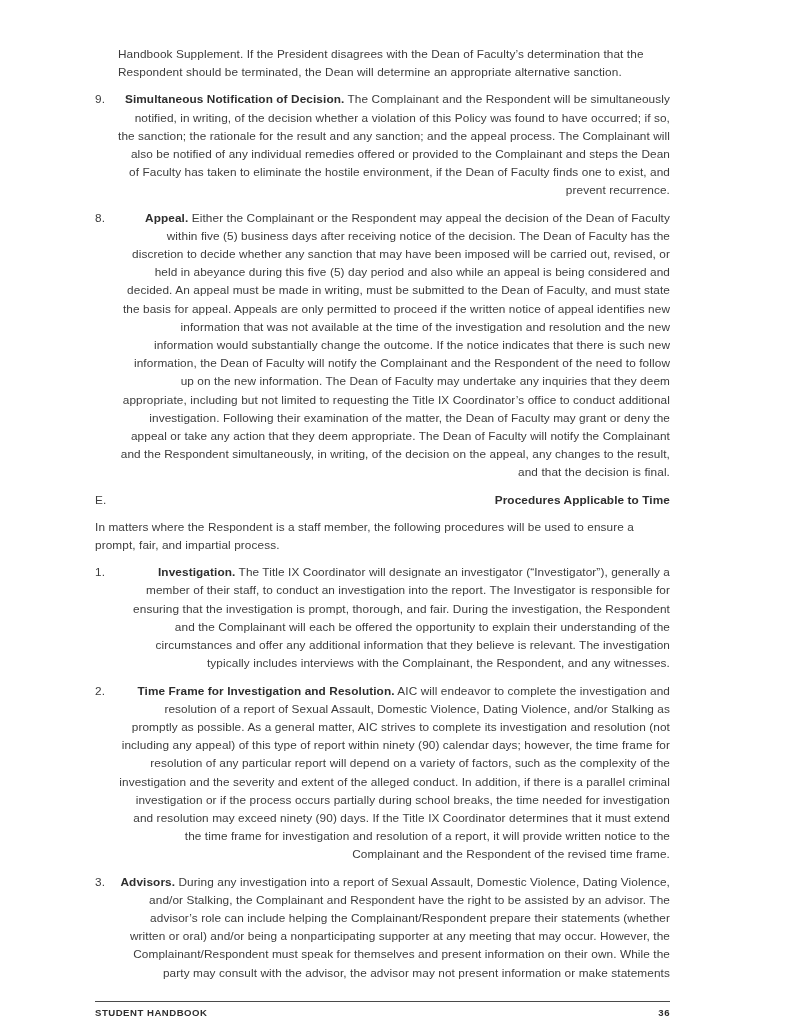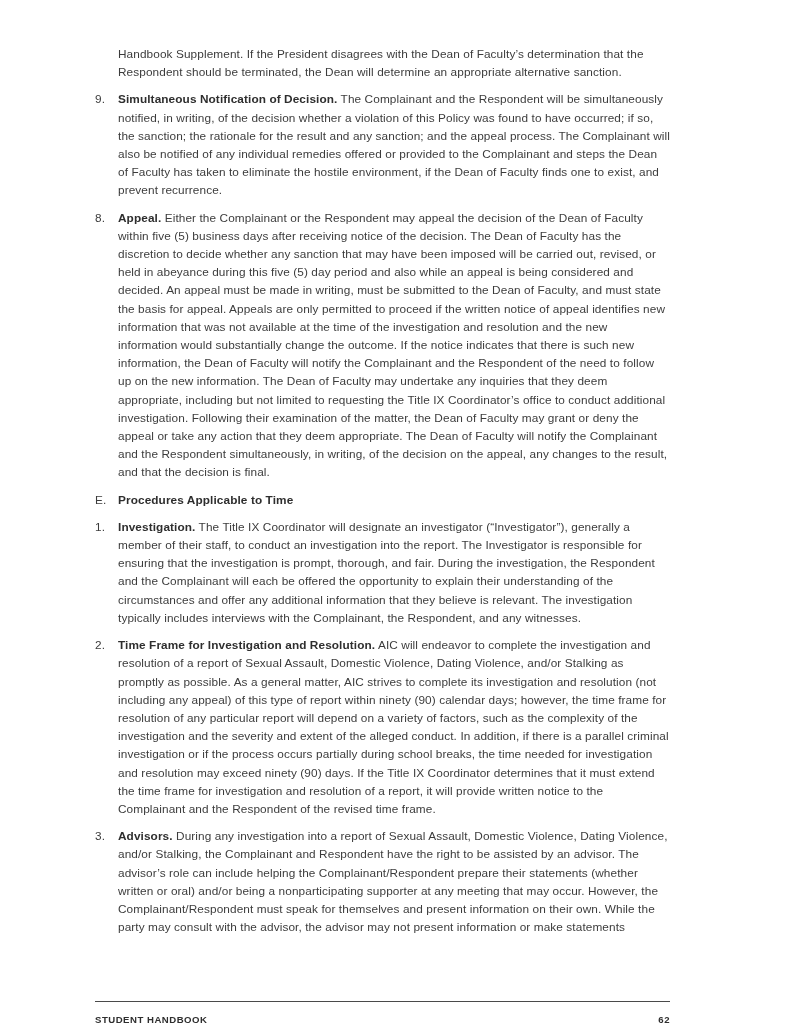--- a/index.html
+++ b/index.html
@@ -41,37 +41,38 @@
     margin-bottom: 9px;
   }
   .list-num {
     flex: 0 0 23px;
     font-size: 11.8px;
     line-height: 18.2px;
     letter-spacing: 0.1px;
   }
   .list-body {
     flex: 1 1 auto;
+    text-align: right;
   }
   b, .bold {
     font-weight: bold;
     color: #2e2e2e;
   }
   .section-heading {
     display: flex;
     align-items: flex-start;
     margin-bottom: 9px;
   }
   .footer {
     position: absolute;
     left: 95px;
     right: 78px;
     top: 1001px;
     border-top: 1.2px solid #4a4a4a;
-    padding-top: 12px;
+    padding-top: 5px;
     display: flex;
     justify-content: space-between;
     align-items: flex-start;
   }
   .footer-text {
     font-size: 9.6px;
     font-weight: bold;
     letter-spacing: 0.5px;
     color: #2e2e2e;
   }
@@ -91,34 +92,35 @@
   <div class="list-item">
     <span class="list-num">8.</span>
     <p class="body-text list-body"><b>Appeal.</b><span> Either the Complainant or the Respondent may appeal the decision of the Dean of Faculty within five (5) business days after receiving notice of the decision. The Dean of Faculty has the discretion to decide whether any sanction that may have been imposed will be carried out, revised, or held in abeyance during this five (5) day period and also while an appeal is being considered and decided. An appeal must be made in writing, must be submitted to the Dean of Faculty, and must state the basis for appeal. Appeals are only permitted to proceed if the written notice of appeal identifies new information that was not available at the time of the investigation and resolution and the new information would substantially change the outcome. If the notice indicates that there is such new information, the Dean of Faculty will notify the Complainant and the Respondent of the need to follow up on the new information. The Dean of Faculty may undertake any inquiries that they deem appropriate, including but not limited to requesting the Title IX Coordinator’s office to conduct additional investigation. Following their examination of the matter, the Dean of Faculty may grant or deny the appeal or take any action that they deem appropriate. The Dean of Faculty will notify the Complainant and the Respondent simultaneously, in writing, of the decision on the appeal, any changes to the result, and that the decision is final.</span></p>
   </div>
 
   <div class="section-heading">
     <span class="list-num">E.</span>
     <p class="body-text list-body"><b>Procedures Applicable to Time</b></p>
   </div>
 
+  <p class="body-text block">In matters where the Respondent is a staff member, the following procedures will be used to ensure a prompt, fair, and impartial process.</p>
 
   <div class="list-item">
     <span class="list-num">1.</span>
     <p class="body-text list-body"><b>Investigation.</b><span> The Title IX Coordinator will designate an investigator (“Investigator”), generally a member of their staff, to conduct an investigation into the report. The Investigator is responsible for ensuring that the investigation is prompt, thorough, and fair. During the investigation, the Respondent and the Complainant will each be offered the opportunity to explain their understanding of the circumstances and offer any additional information that they believe is relevant. The investigation typically includes interviews with the Complainant, the Respondent, and any witnesses.</span></p>
   </div>
 
   <div class="list-item">
     <span class="list-num">2.</span>
     <p class="body-text list-body"><b>Time Frame for Investigation and Resolution.</b><span> AIC will endeavor to complete the investigation and resolution of a report of Sexual Assault, Domestic Violence, Dating Violence, and/or Stalking as promptly as possible. As a general matter, AIC strives to complete its investigation and resolution (not including any appeal) of this type of report within ninety (90) calendar days; however, the time frame for resolution of any particular report will depend on a variety of factors, such as the complexity of the investigation and the severity and extent of the alleged conduct. In addition, if there is a parallel criminal investigation or if the process occurs partially during school breaks, the time needed for investigation and resolution may exceed ninety (90) days. If the Title IX Coordinator determines that it must extend the time frame for investigation and resolution of a report, it will provide written notice to the Complainant and the Respondent of the revised time frame.</span></p>
   </div>
 
   <div class="list-item">
     <span class="list-num">3.</span>
     <p class="body-text list-body"><b>Advisors.</b><span> During any investigation into a report of Sexual Assault, Domestic Violence, Dating Violence, and/or Stalking, the Complainant and Respondent have the right to be assisted by an advisor. The advisor’s role can include helping the Complainant/Respondent prepare their statements (whether written or oral) and/or being a nonparticipating supporter at any meeting that may occur. However, the Complainant/Respondent must speak for themselves and present information on their own. While the party may consult with the advisor, the advisor may not present information or make statements</span></p>
   </div>
 
   <div class="footer">
     <span class="footer-text">STUDENT HANDBOOK</span>
-    <span class="footer-text">62</span>
+    <span class="footer-text">36</span>
   </div>
 
 </div>
 
 </body></html>

